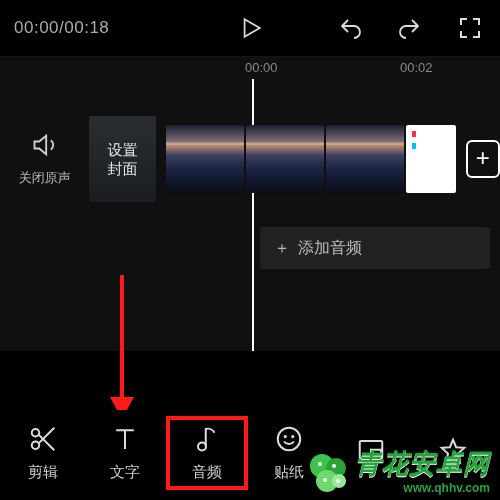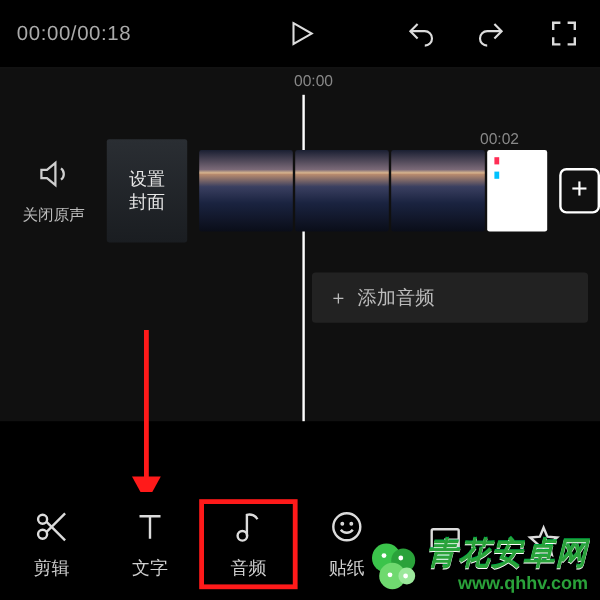--- a/index.html
+++ b/index.html
@@ -56,21 +56,21 @@
     border-top: 1px solid #141414;
   }
   .ruler {
     height: 22px;
     position: relative;
     color: #888;
     font-size: 13px;
   }
   .ruler span { position: absolute; top: 3px; }
   .tick-0 { left: 245px; }
-  .tick-1 { left: 400px; margin-top: 48px; }
+  .tick-1 { left: 400px; }
   .playhead {
     position: absolute;
     left: 252px;
     top: 22px;
     bottom: 0;
     width: 2px;
     background: #fff;
   }
   .track-row {
     display: flex;
@@ -218,21 +218,21 @@
   .wm-text {
     font-family: "STKaiti","KaiTi","SimSun",serif;
     font-size: 26px;
     font-weight: 700;
     color: #2aa23a;
     font-style: italic;
     letter-spacing: 1px;
     text-shadow: 0 1px 0 #fff, 0 -1px 0 #0a4;
   }
   .wm-url {
-    font-size: 15px;
+    font-size: 12px;
     color: #2aa23a;
     font-weight: 600;
     margin-top: 4px;
   }
   .wm-right { display:flex; flex-direction:column; line-height:1;text-align:right; }
   .wm-logo {
     width: 42px; height:42px;
     position: relative;
   }
   .wm-logo .blob {

